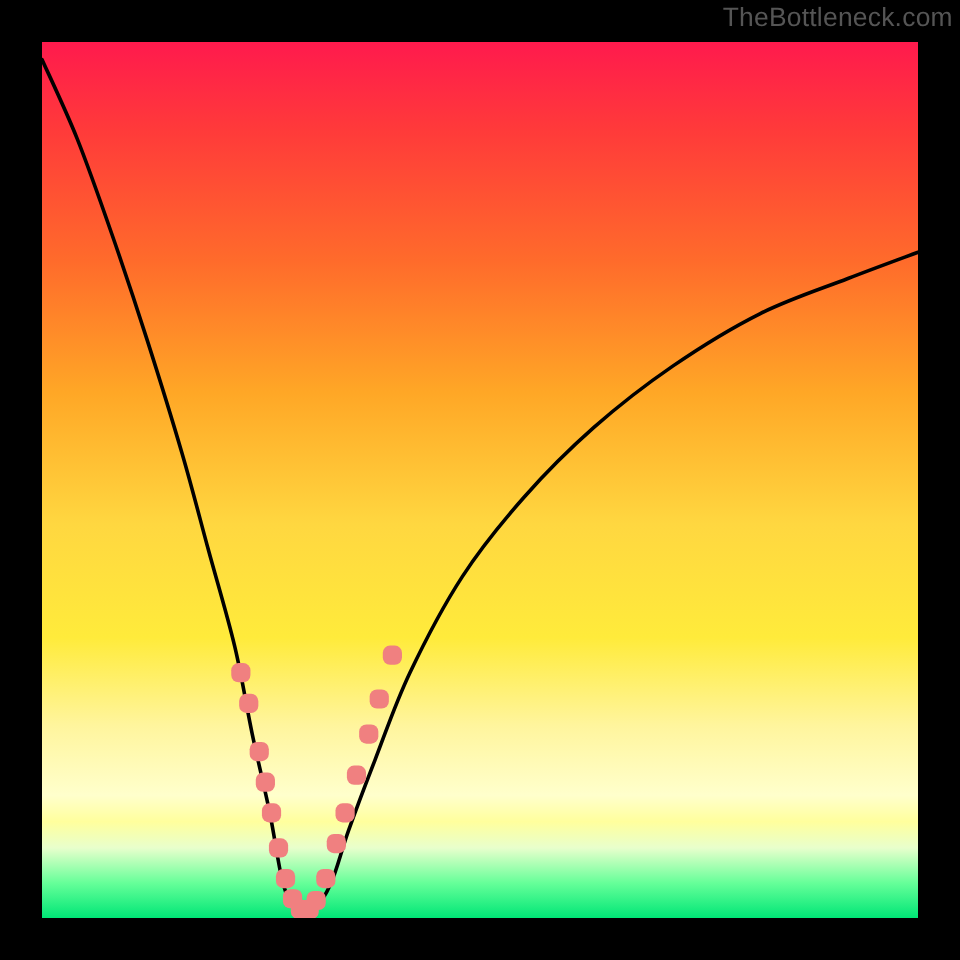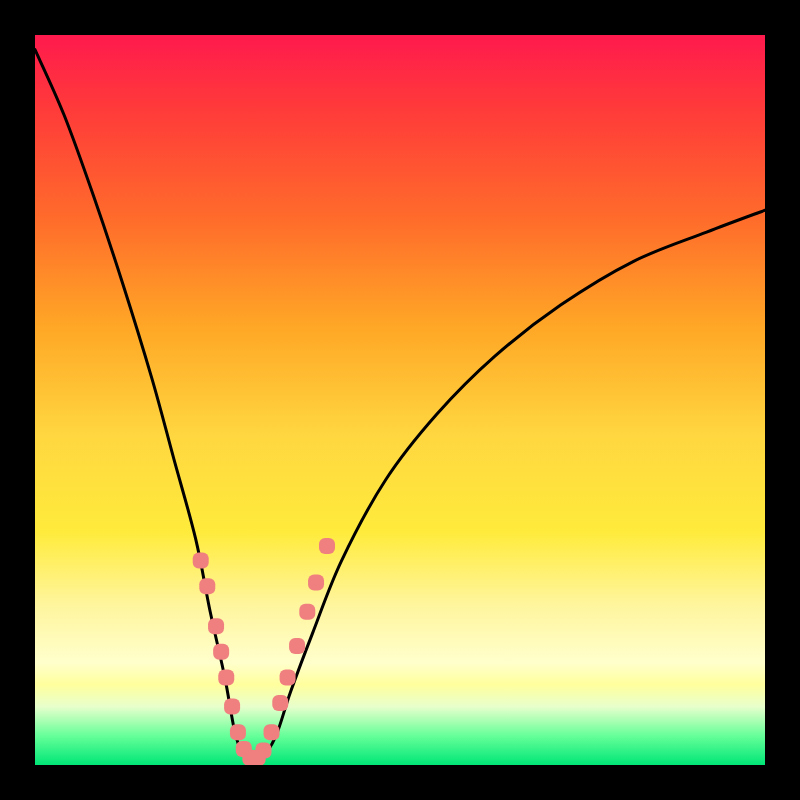--- a/index.html
+++ b/index.html
@@ -53,20 +53,21 @@
     top: 0;
     width: 730px;
     height: 730px;
     pointer-events: none;
   }
 </style>
 </head>
 <body>
 
 <div class="container">
+  <div class="watermark">TheBottleneck.com</div>
   <div class="plot-area">
     <svg class="overlay" viewBox="0 0 730 730">
       <g>
         <path id="curvePath" d="M 0.00 14.60 C 4.87 25.55, 19.47 55.97, 29.20 80.30 C 38.93 104.63, 48.67 132.62, 58.40 160.60 C 68.13 188.58, 77.87 217.78, 87.60 248.20 C 97.33 278.62, 108.28 313.90, 116.80 343.10 C 125.32 372.30, 131.40 396.63, 138.70 423.40 C 146.00 450.17, 154.52 478.15, 160.60 503.70 C 166.68 529.25, 170.33 553.58, 175.20 576.70 C 180.07 599.82, 185.54 621.72, 189.80 642.40 C 194.06 663.08, 197.10 687.42, 200.75 700.80 C 204.40 714.18, 207.44 719.05, 211.70 722.70 C 215.96 726.35, 221.43 726.35, 226.30 722.70 C 231.17 719.05, 236.03 711.75, 240.90 700.80 C 245.77 689.85, 249.42 674.03, 255.50 657.00 C 261.58 639.97, 268.88 620.50, 277.40 598.60 C 285.92 576.70, 294.43 551.15, 306.60 525.60 C 318.77 500.05, 334.58 469.63, 350.40 445.30 C 366.22 420.97, 383.25 400.28, 401.50 379.60 C 419.75 358.92, 439.22 339.45, 459.90 321.20 C 480.58 302.95, 502.48 285.92, 525.60 270.10 C 548.72 254.28, 574.27 238.47, 598.60 226.30 C 622.93 214.13, 649.70 205.62, 671.60 197.10 C 693.50 188.58, 720.27 178.85, 730.00 175.20" fill="none" stroke="#000" stroke-width="3" stroke-linecap="round" stroke-linejoin="round"></path>
       </g>
       <g id="markerGroup">
           <rect x="157.71" y="517.60" width="16" height="16" rx="6" ry="6" fill="#f08080"></rect>
           <rect x="164.28" y="543.15" width="16" height="16" rx="6" ry="6" fill="#f08080"></rect>
           <rect x="173.04" y="583.30" width="16" height="16" rx="6" ry="6" fill="#f08080"></rect>
           <rect x="178.15" y="608.85" width="16" height="16" rx="6" ry="6" fill="#f08080"></rect>

